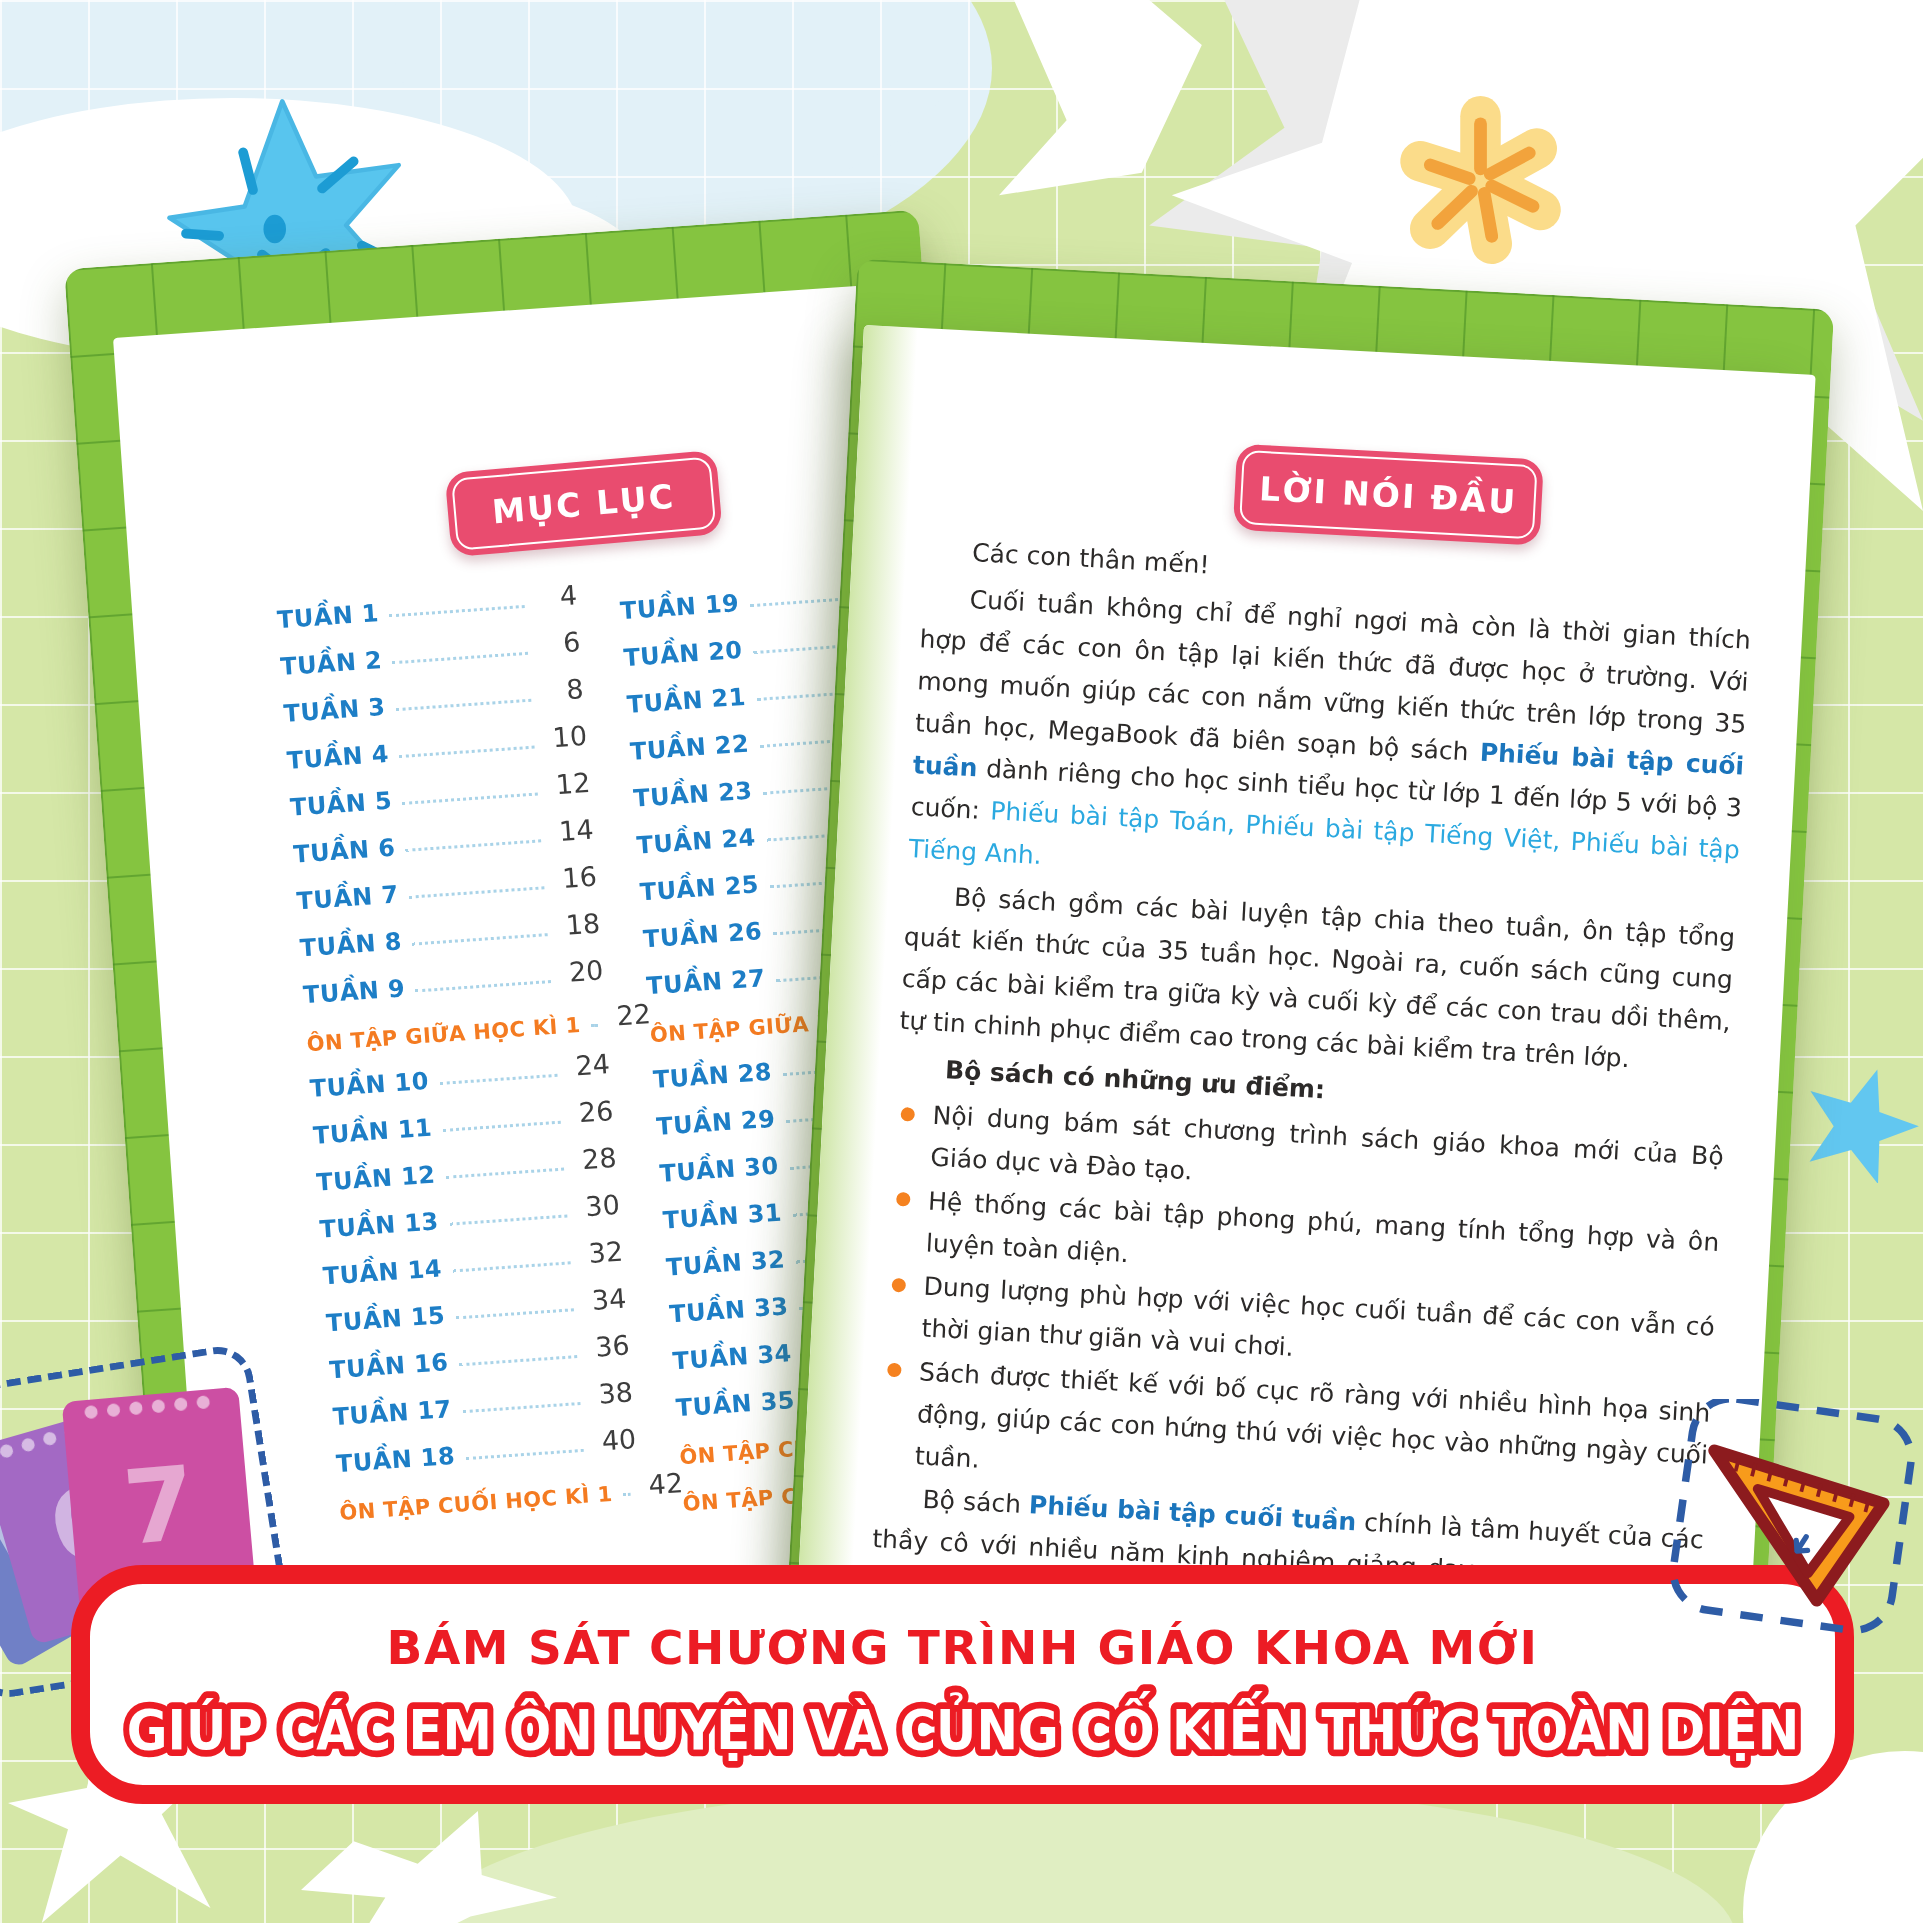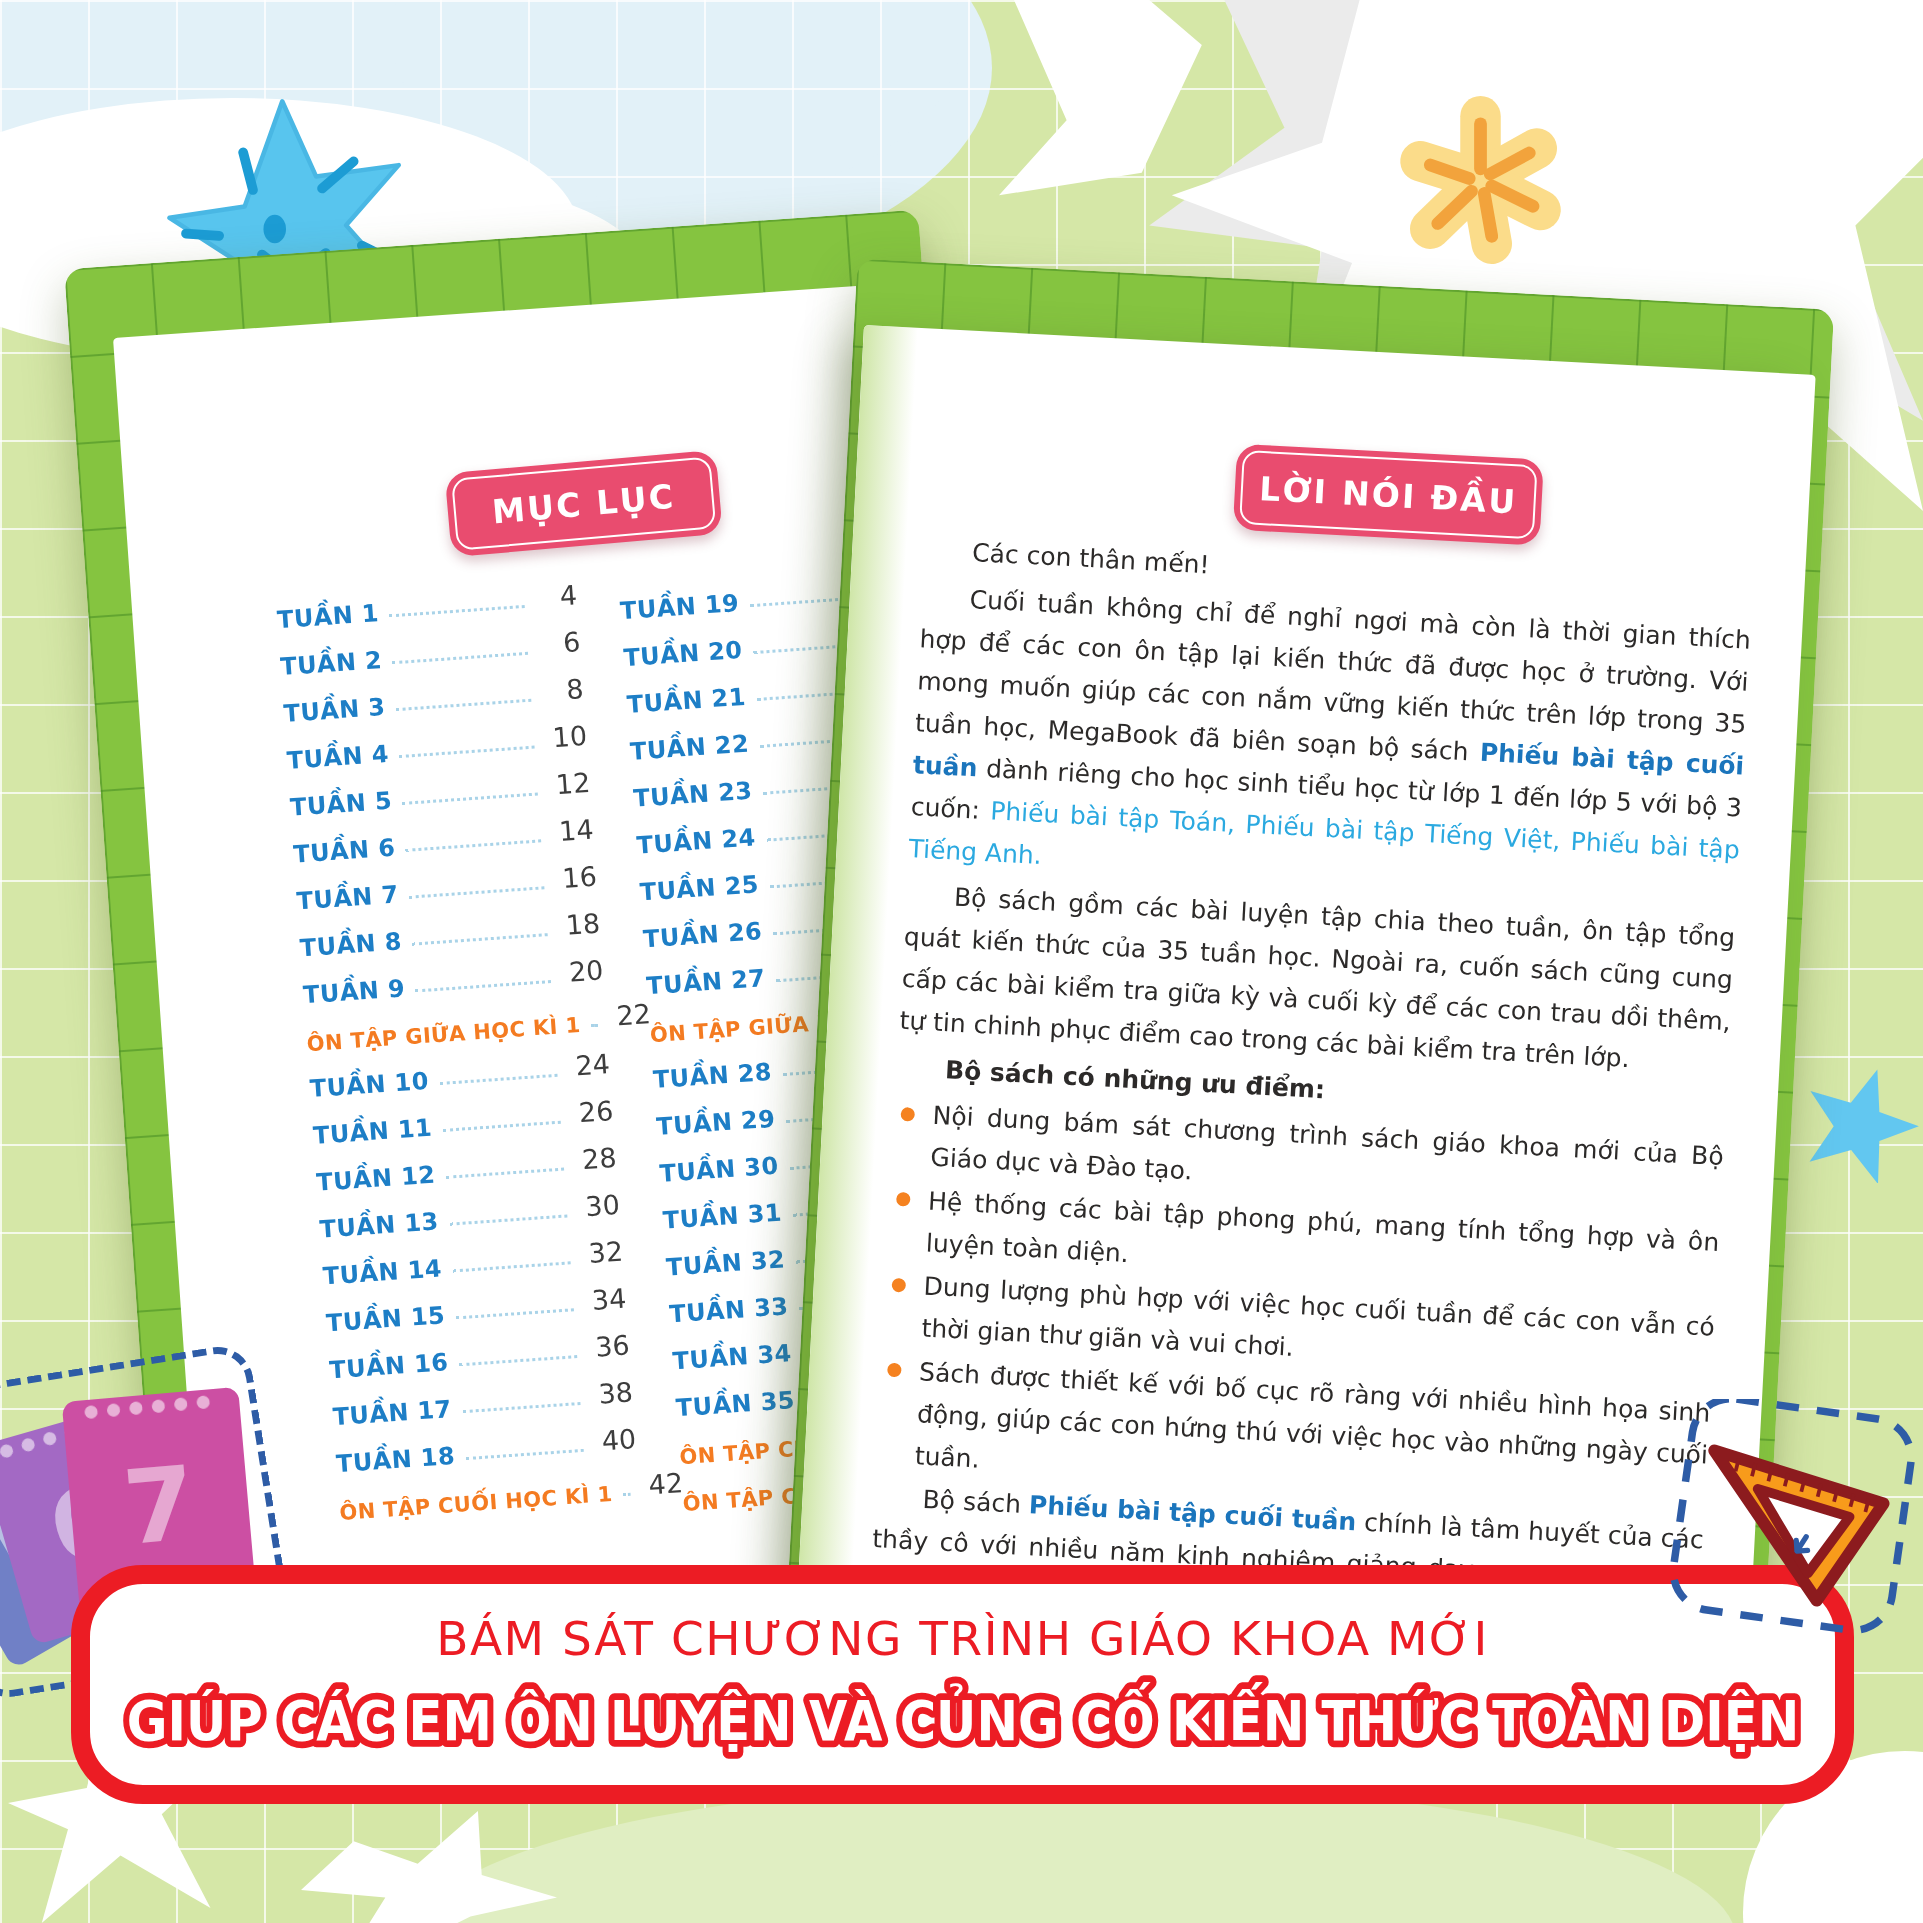--- a/index.html
+++ b/index.html
@@ -64,21 +64,21 @@
   .ind{text-indent:48px;}
   .series{color:#1b75bc;font-weight:bold;}
   .books{color:#2ba9e0;}
   .benefits-heading{font-weight:bold;text-indent:48px;}
   .benefit{position:relative;padding-left:38px;margin:1.5px 0;}
   .benefit .dot{position:absolute;left:6px;top:13.5px;width:14.3px;height:14.3px;border-radius:50%;background:#f58220;}
 
   
   .banner{position:absolute;left:71px;top:1565px;width:1783px;height:239px;box-sizing:border-box;
           background:#fff;border:19.5px solid #ec1c24;border-radius:72px;z-index:40;text-align:center;}
-  .banner-line1{margin-top:27px;font-size:47px;font-weight:normal;color:#ec1c24;letter-spacing:1.5px;}
+  .banner-line1{margin-top:36px;font-size:47px;font-weight:bold;color:#ec1c24;letter-spacing:1.5px;}
   .banner-line2-svg{display:block;margin:4.5px auto 0 auto;}
   .banner-line2-svg text{font-family:"DejaVu Sans",sans-serif;font-weight:bold;}
 
   
   .calendar{position:absolute;left:-53px;top:1360px;width:331px;height:323px;z-index:30;}
   .cal-outline{position:absolute;inset:4.5px;border:7.5px dashed #2e5ca6;border-radius:36px;transform:rotate(-9deg);}
   .cal-page{position:absolute;border-radius:13.5px;display:flex;align-items:center;justify-content:center;
             font-weight:bold;color:rgba(255,255,255,.5);}
   .cal-page .tabs{position:absolute;top:4.5px;left:12%;width:76%;height:18px;
             background-image:radial-gradient(circle at 7.5px 7.5px, rgba(255,255,255,.55) 6px, transparent 6.8px);

